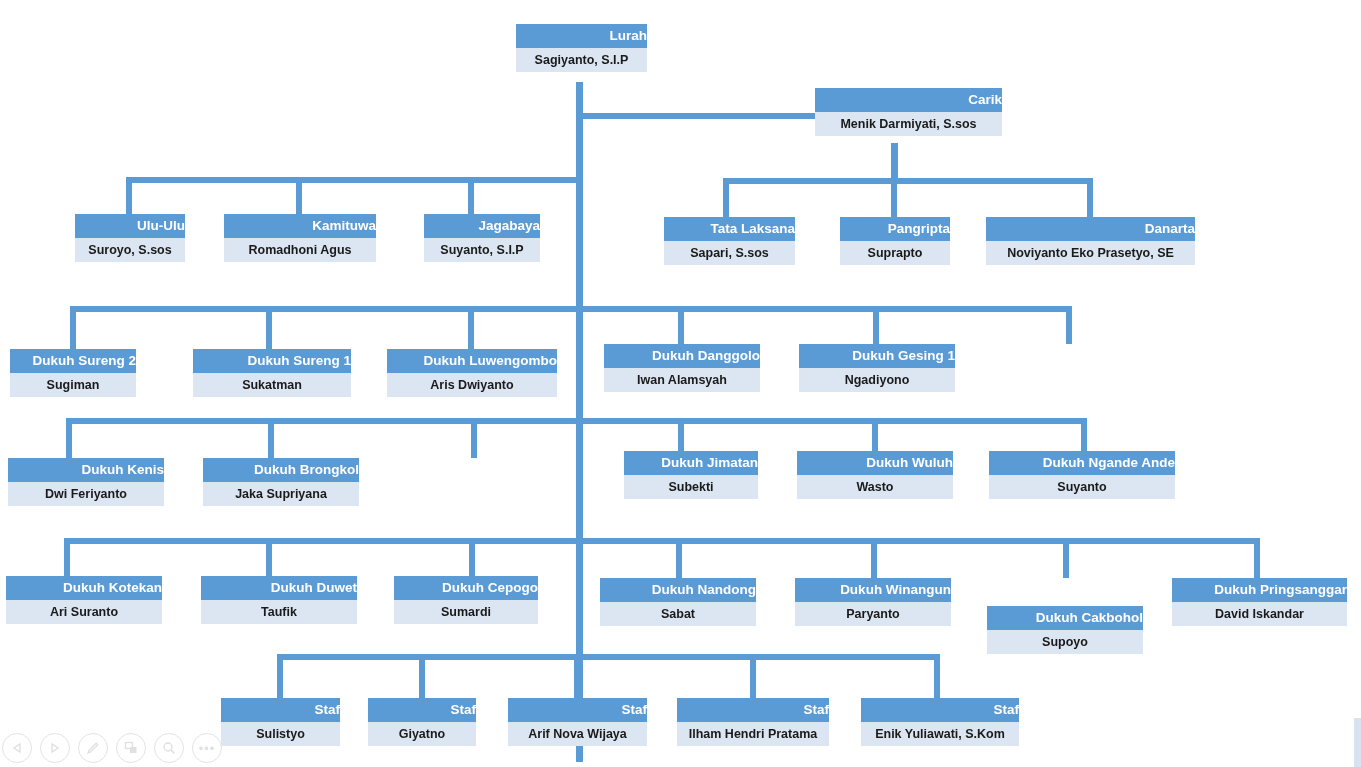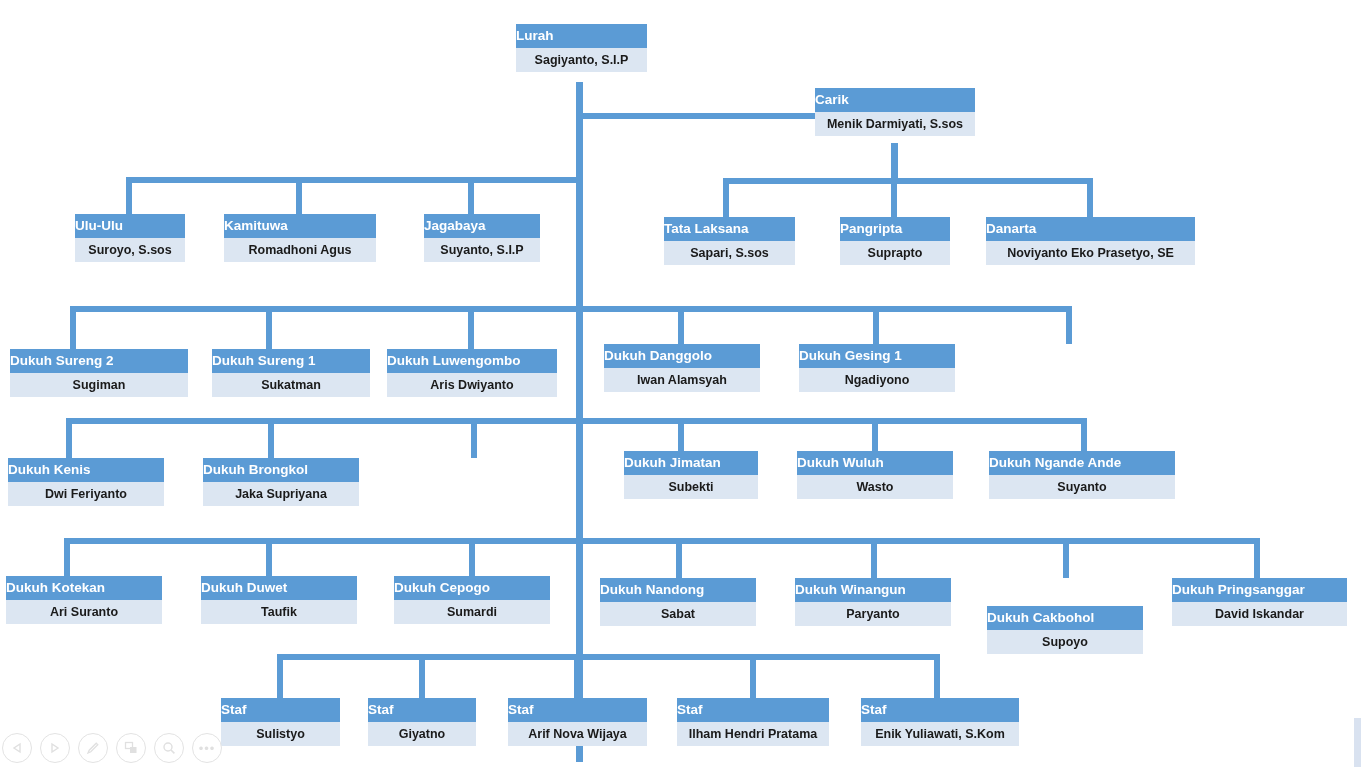--- a/index.html
+++ b/index.html
@@ -23,21 +23,21 @@
   }
   
   .node {
     position: absolute;
   }
   .node-title {
     background: #5b9bd5;
     color: #ffffff;
     font-weight: bold;
     font-size: 13.5px;
-    text-align: left;
+    text-align: right;
     line-height: 24px;
     height: 24px;
     white-space: nowrap;
     overflow: hidden;
   }
   .node-name {
     background: #dce6f2;
     color: #1a1a1a;
     font-weight: bold;
     font-size: 12.5px;
@@ -133,21 +133,21 @@
   <div class="conn" style="left:419px; top:654px; width:6px; height:44px;"></div>
   <div class="conn" style="left:574px; top:654px; width:6px; height:44px;"></div>
   <div class="conn" style="left:750px; top:654px; width:6px; height:44px;"></div>
   <div class="conn" style="left:934px; top:654px; width:6px; height:44px;"></div>
 
   <div class="node" style="left:516px; top:24px; width:131px;">
     <div class="node-title">Lurah</div>
     <div class="node-name">Sagiyanto, S.I.P</div>
   </div>
 
-  <div class="node" style="left:815px; top:88px; width:160px;">
+  <div class="node" style="left:815px; top:88px; width:187px;">
     <div class="node-title">Carik</div>
     <div class="node-name">Menik Darmiyati, S.sos</div>
   </div>
 
   <div class="node" style="left:75px; top:214px; width:110px;">
     <div class="node-title">Ulu-Ulu</div>
     <div class="node-name">Suroyo, S.sos</div>
   </div>
 
   <div class="node" style="left:224px; top:214px; width:152px;">
@@ -168,26 +168,26 @@
   <div class="node" style="left:986px; top:217px; width:209px;">
     <div class="node-title">Danarta</div>
     <div class="node-name">Noviyanto Eko Prasetyo, SE</div>
   </div>
 
   <div class="node" style="left:840px; top:217px; width:110px;">
     <div class="node-title">Pangripta</div>
     <div class="node-name">Suprapto</div>
   </div>
 
-  <div class="node" style="left:10px; top:349px; width:178px;">
+  <div class="node" style="left:10px; top:349px; width:126px;">
     <div class="node-title">Dukuh Sureng 2</div>
     <div class="node-name">Sugiman</div>
   </div>
 
-  <div class="node" style="left:212px; top:349px; width:158px;">
+  <div class="node" style="left:193px; top:349px; width:158px;">
     <div class="node-title">Dukuh Sureng 1</div>
     <div class="node-name">Sukatman</div>
   </div>
 
   <div class="node" style="left:387px; top:349px; width:170px;">
     <div class="node-title">Dukuh Luwengombo</div>
     <div class="node-name">Aris Dwiyanto</div>
   </div>
 
   <div class="node" style="left:604px; top:344px; width:156px;">
@@ -230,21 +230,21 @@
   <div class="node" style="left:6px; top:576px; width:156px;">
     <div class="node-title">Dukuh Kotekan</div>
     <div class="node-name">Ari Suranto</div>
   </div>
 
   <div class="node" style="left:201px; top:576px; width:156px;">
     <div class="node-title">Dukuh Duwet</div>
     <div class="node-name">Taufik</div>
   </div>
 
-  <div class="node" style="left:394px; top:576px; width:156px;">
+  <div class="node" style="left:394px; top:576px; width:144px;">
     <div class="node-title">Dukuh Cepogo</div>
     <div class="node-name">Sumardi</div>
   </div>
 
   <div class="node" style="left:600px; top:578px; width:156px;">
     <div class="node-title">Dukuh Nandong</div>
     <div class="node-name">Sabat</div>
   </div>
 
   <div class="node" style="left:795px; top:578px; width:156px;">

